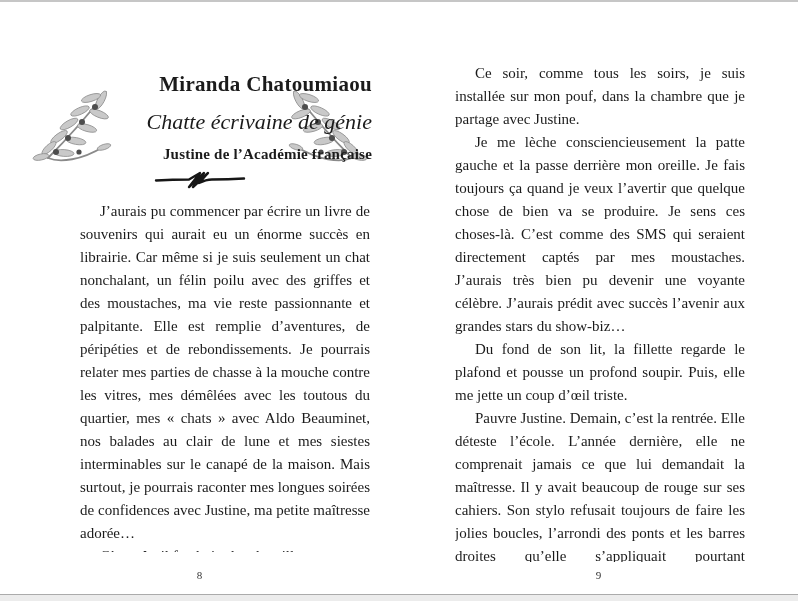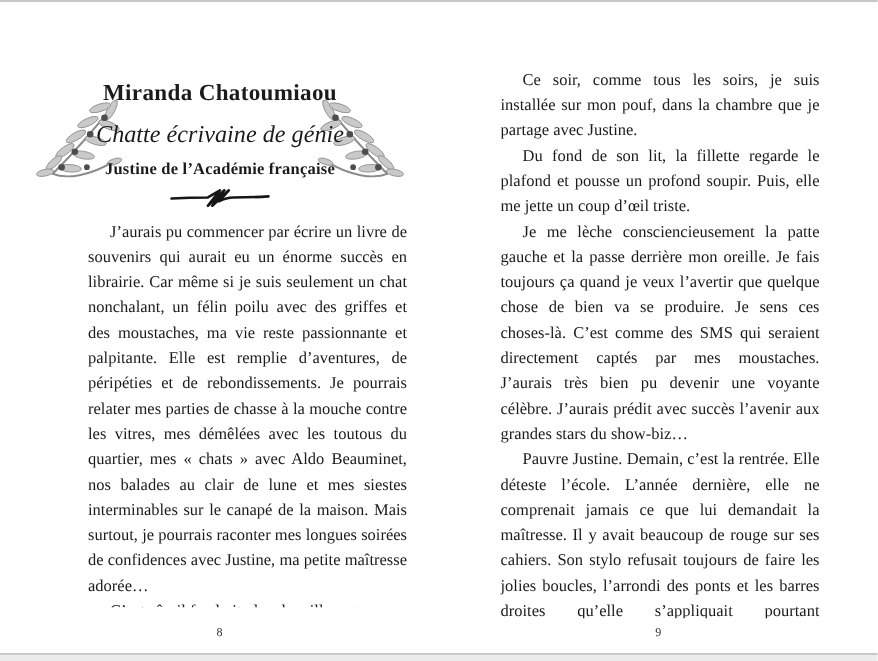--- a/index.html
+++ b/index.html
@@ -23,21 +23,21 @@
   .page {
     position: absolute; top: 2px; height: 592px; width: 399px;
     background: #ffffff;
   }
   .page.left  { left: 0; }
   .page.right { left: 399px; }
 
   
   .chapter-header {
     position: absolute; left: 28px; top: 70px; width: 344px;
-    text-align: center;
+    text-align: right;
   }
   .author-name {
     font-size: 21px; font-weight: bold; letter-spacing: 0.3px;
   }
   .author-subtitle {
     font-size: 22px; font-style: italic; margin-top: 12px;
   }
   .author-affiliation {
     font-size: 15px; font-weight: bold; margin-top: 11px; letter-spacing: 0.2px;
   }
@@ -145,22 +145,22 @@
       <p>J’aurais pu commencer par écrire un livre de sou­venirs qui aurait eu un énorme succès en librairie. Car même si je suis seulement un chat nonchalant, un félin poilu avec des griffes et des moustaches, ma vie reste passionnante et palpitante. Elle est remplie d’aventures, de péripéties et de rebondissements. Je pourrais relater mes parties de chasse à la mouche contre les vitres, mes démêlées avec les toutous du quartier, mes «&nbsp;chats&nbsp;» avec Aldo Beauminet, nos balades au clair de lune et mes siestes interminables sur le canapé de la maison. Mais surtout, je pourrais raconter mes longues soirées de confidences avec Justine, ma petite maîtresse adorée…</p>
       <p>C’est sûr, il faudrait plus de mille pages pour écrire toute ma vie.</p>
     </div>
 
     <div class="page-number">8</div>
   </div>
 
   <div class="page right">
     <div class="body-text">
       <p>Ce soir, comme tous les soirs, je suis installée sur mon pouf, dans la chambre que je partage avec Justine.</p>
+      <p>Je me lèche consciencieusement la patte gauche et la passe derrière mon oreille. Je fais toujours ça quand je veux l’avertir que quelque chose de bien va se produire. Je sens ces choses-là. C’est comme des SMS qui seraient directement captés par mes moustaches. J’aurais très bien pu devenir une voyante célèbre. J’aurais prédit avec succès l’ave­nir aux grandes stars du show-biz…</p>
       <p>Du fond de son lit, la fillette regarde le plafond et pousse un profond soupir. Puis, elle me jette un coup d’œil triste.</p>
-      <p>Je me lèche consciencieusement la patte gauche et la passe derrière mon oreille. Je fais toujours ça quand je veux l’avertir que quelque chose de bien va se produire. Je sens ces choses-là. C’est comme des SMS qui seraient directement captés par mes moustaches. J’aurais très bien pu devenir une voyante célèbre. J’aurais prédit avec succès l’ave­nir aux grandes stars du show-biz…</p>
       <p>Pauvre Justine. Demain, c’est la rentrée. Elle dé­teste l’école. L’année dernière, elle ne comprenait jamais ce que lui demandait la maîtresse. Il y avait beaucoup de rouge sur ses cahiers. Son stylo refu­sait toujours de faire les jolies boucles, l’arrondi des ponts et les barres droites qu’elle s’appliquait pourtant consciencieusement à tracer. Son écriture,</p>
     </div>
 
     <div class="page-number">9</div>
   </div>
 
   <div class="bottom-edge"></div>
 </div>
 
 </body></html>

